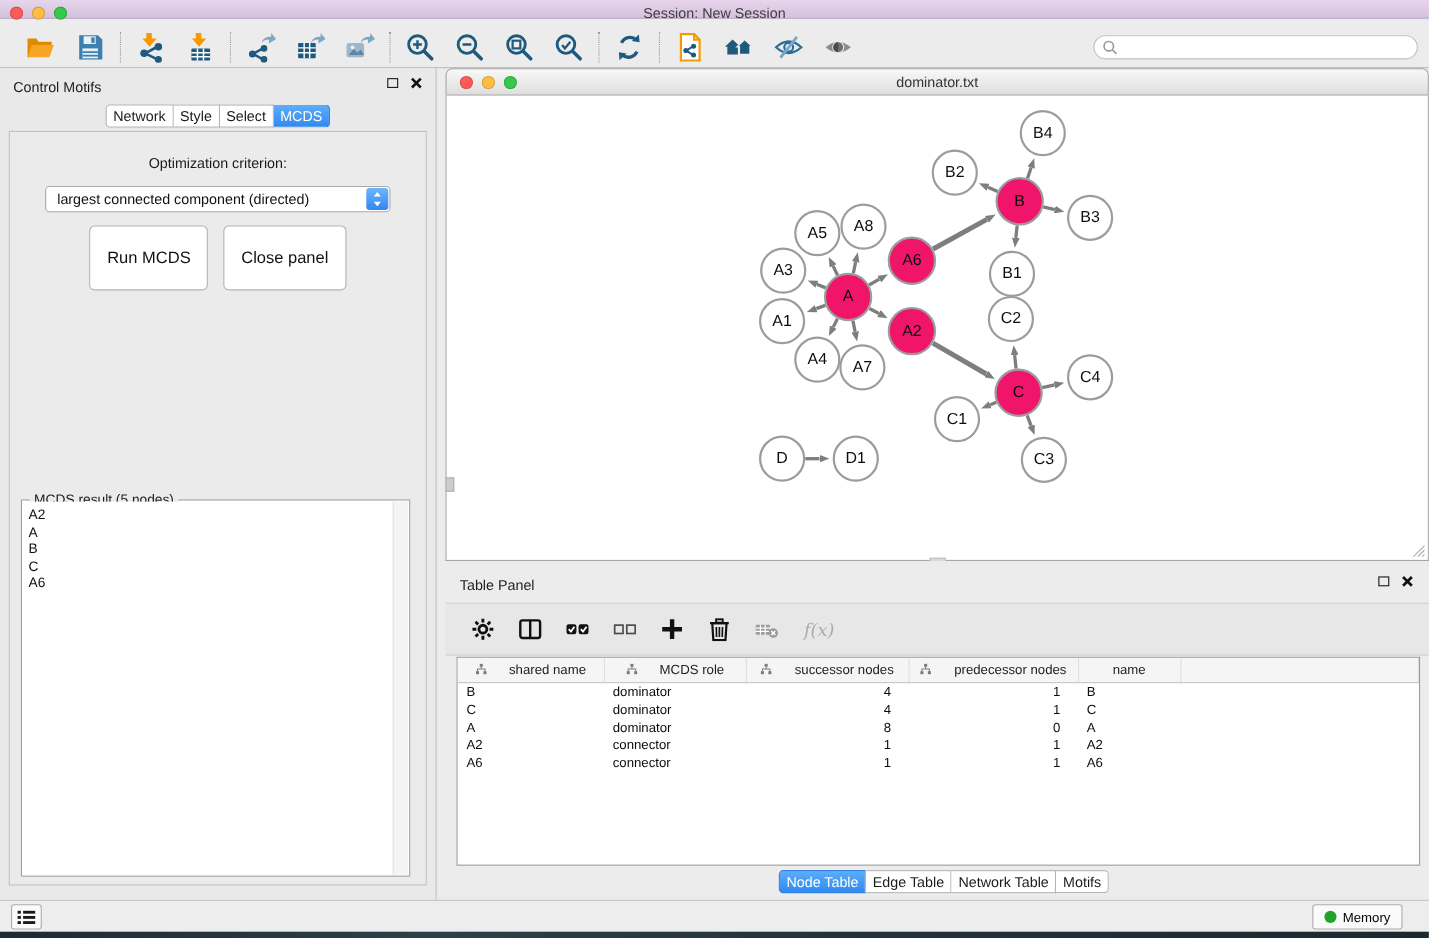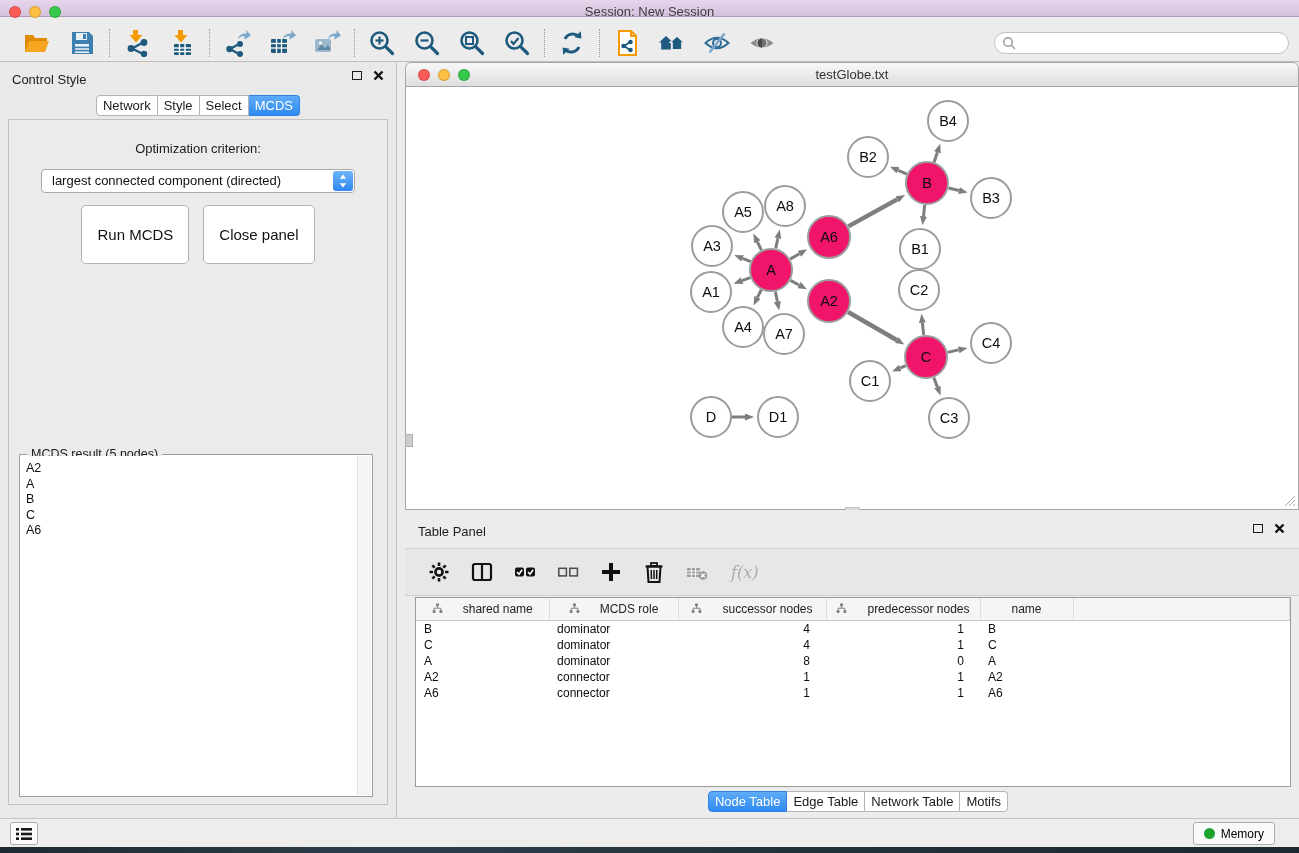--- a/index.html
+++ b/index.html
@@ -295,21 +295,21 @@
     <div class="search">
       <svg width="14" height="14" viewBox="0 0 14 14">
         <circle cx="6" cy="6" r="4.3" fill="none" stroke="#9A9A9A" stroke-width="1.5"></circle>
         <line x1="9.3" y1="9.3" x2="13" y2="13" stroke="#9A9A9A" stroke-width="1.5"></line>
       </svg>
 <input placeholder="" style="">
     </div>
   </div>
 
 <div class="control-panel">
-  <div class="cp-title">Control Style</div>
+  <div class="cp-title">Control Motifs</div>
   <div class="panel-btns">
     <span class="float-box"></span>
     <svg class="close-x" width="11" height="11" viewBox="0 0 11 11">
         <path d="M1.5 1.5l8 8m0-8l-8 8" stroke="#111" stroke-width="2.4"></path>
       </svg>
   </div>
   <div class="cp-tabs" id="cp-tabs">
       <div class="seg">
         <button class="seg-btn">Network</button>
         <button class="seg-btn">Style</button>
@@ -346,21 +346,21 @@
   </div>
 </div>
 
 <div class="net-window">
   <div class="net-titlebar">
     <div class="traffic">
       <span class="light" style="background:#FC5B57"></span>
       <span class="light" style="background:#FDBE41"></span>
       <span class="light" style="background:#35C84A"></span>
     </div>
-    <div class="net-title">testGlobe.txt</div>
+    <div class="net-title">dominator.txt</div>
   </div>
   <div class="net-canvas">
     <svg id="graph" width="892" height="421" viewBox="0 0 892 421">
         <defs>
           <marker id="arr" viewBox="0 0 9 7" refX="0" refY="3.5" markerWidth="9" markerHeight="7" orient="auto" markerUnits="userSpaceOnUse">
             <path d="M0 0L9 3.5L0 7z" fill="#7E7E7E"></path>
           </marker>
         </defs>
         <line x1="344.3" y1="190.6" x2="336.0" y2="193.6" stroke="#7E7E7E" stroke-width="3" marker-end="url(#arr)"></line>
         <line x1="384.4" y1="193.4" x2="393.0" y2="198.0" stroke="#7E7E7E" stroke-width="3" marker-end="url(#arr)"></line>

